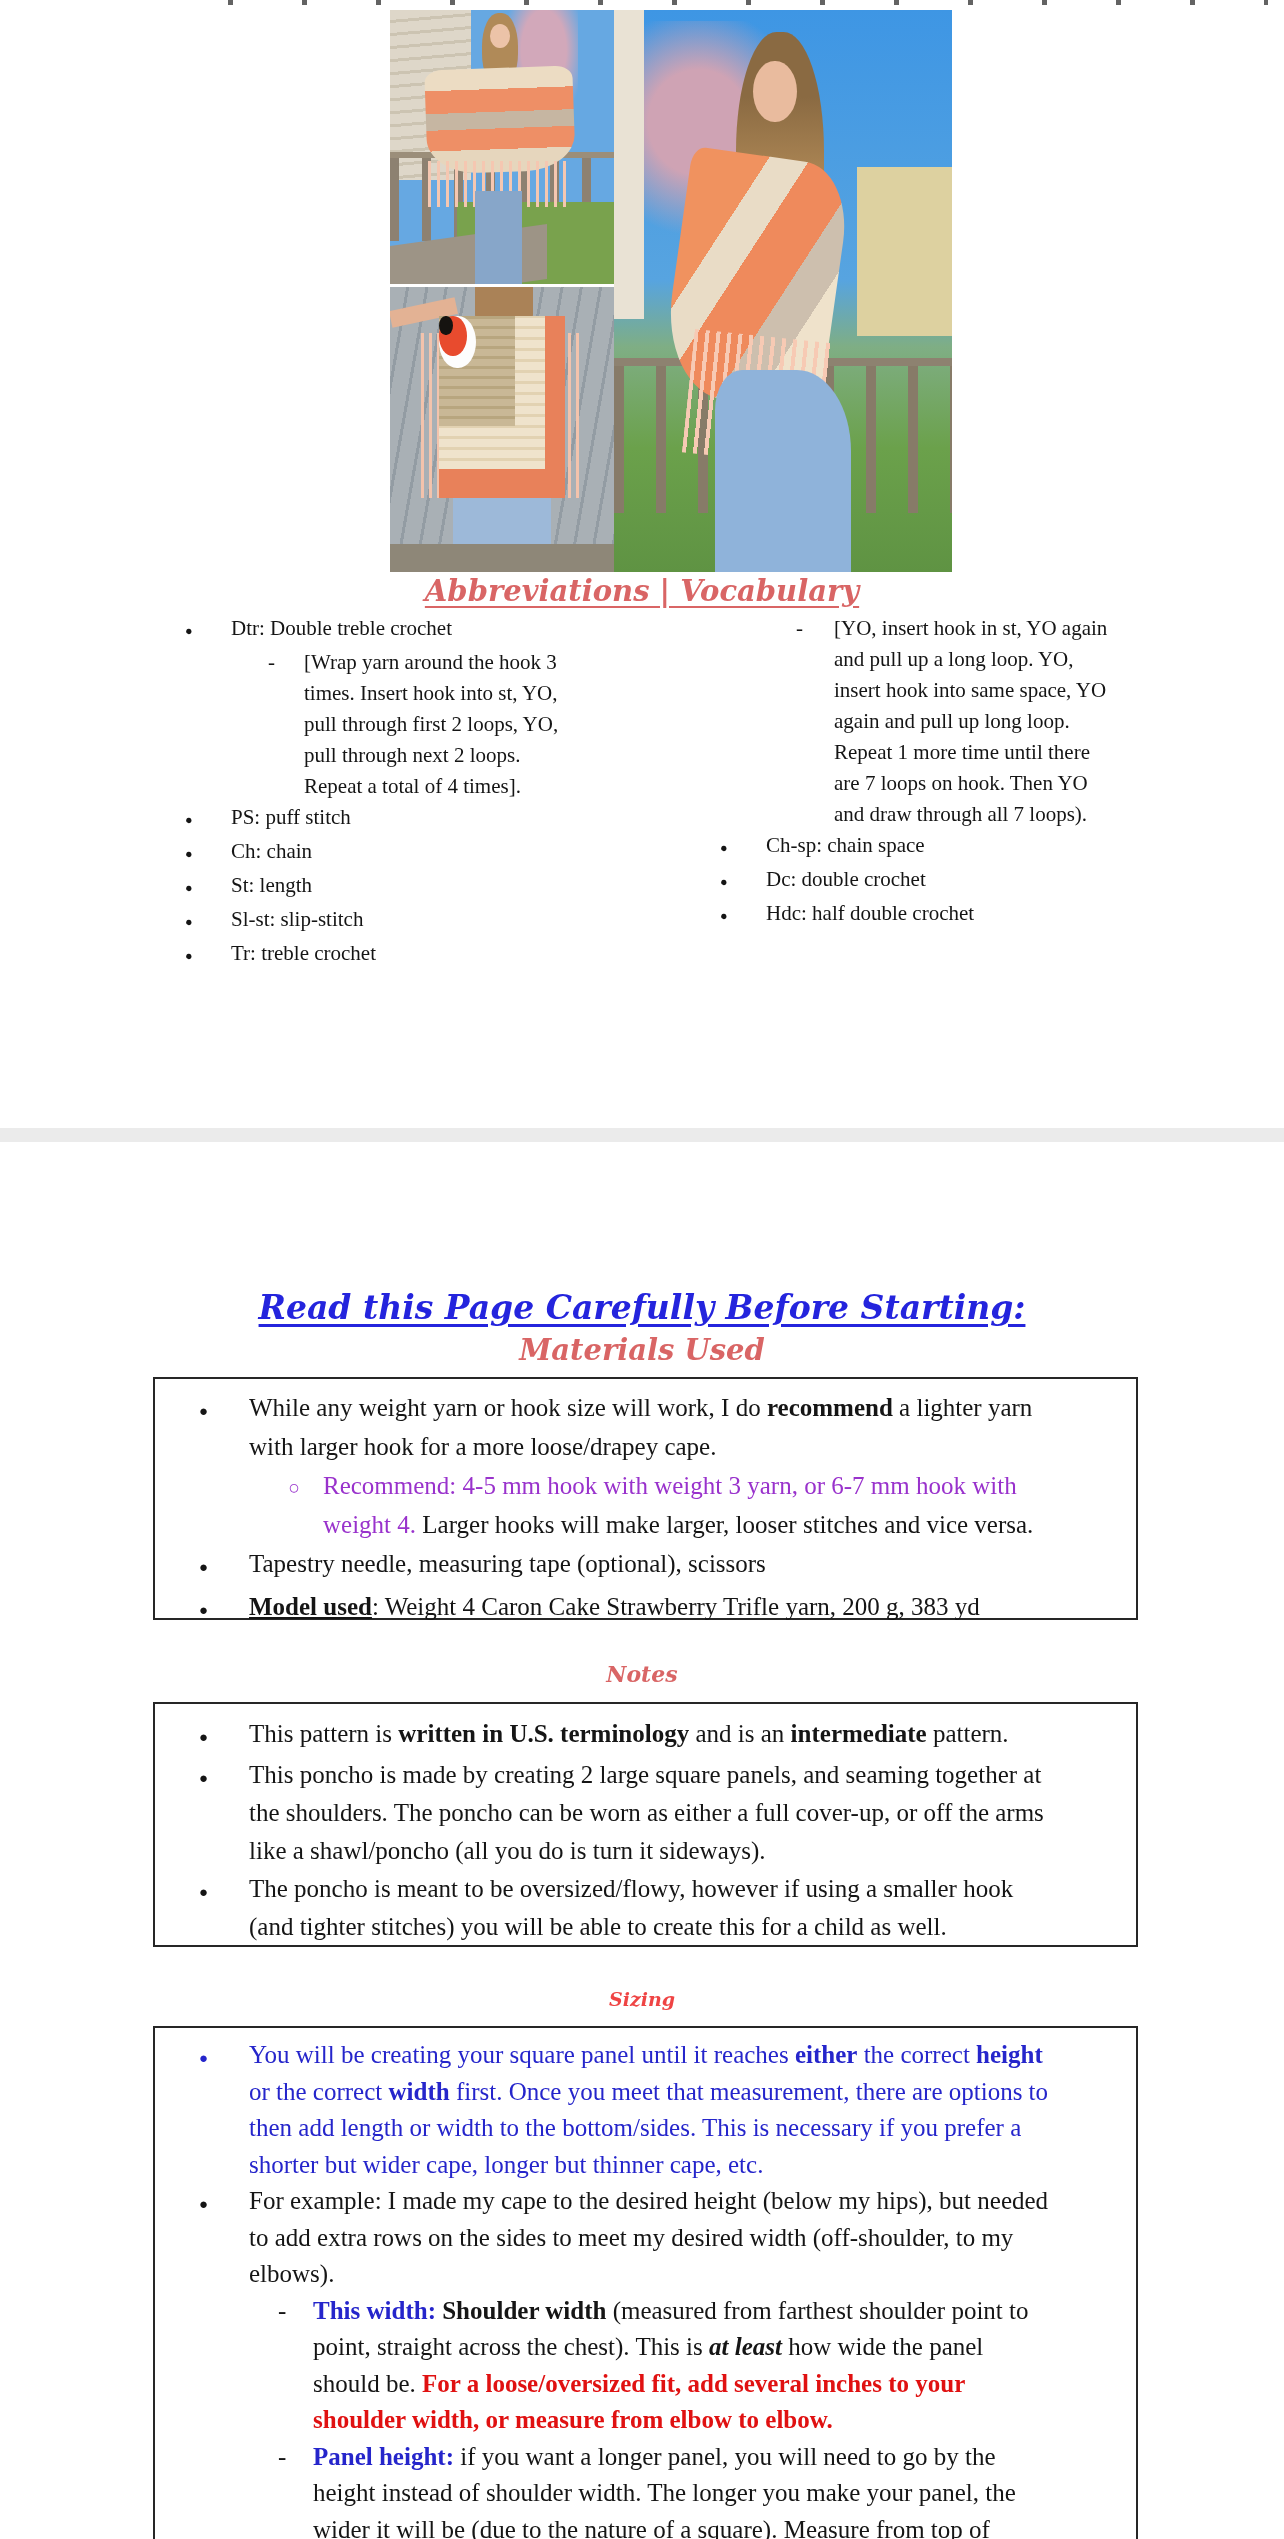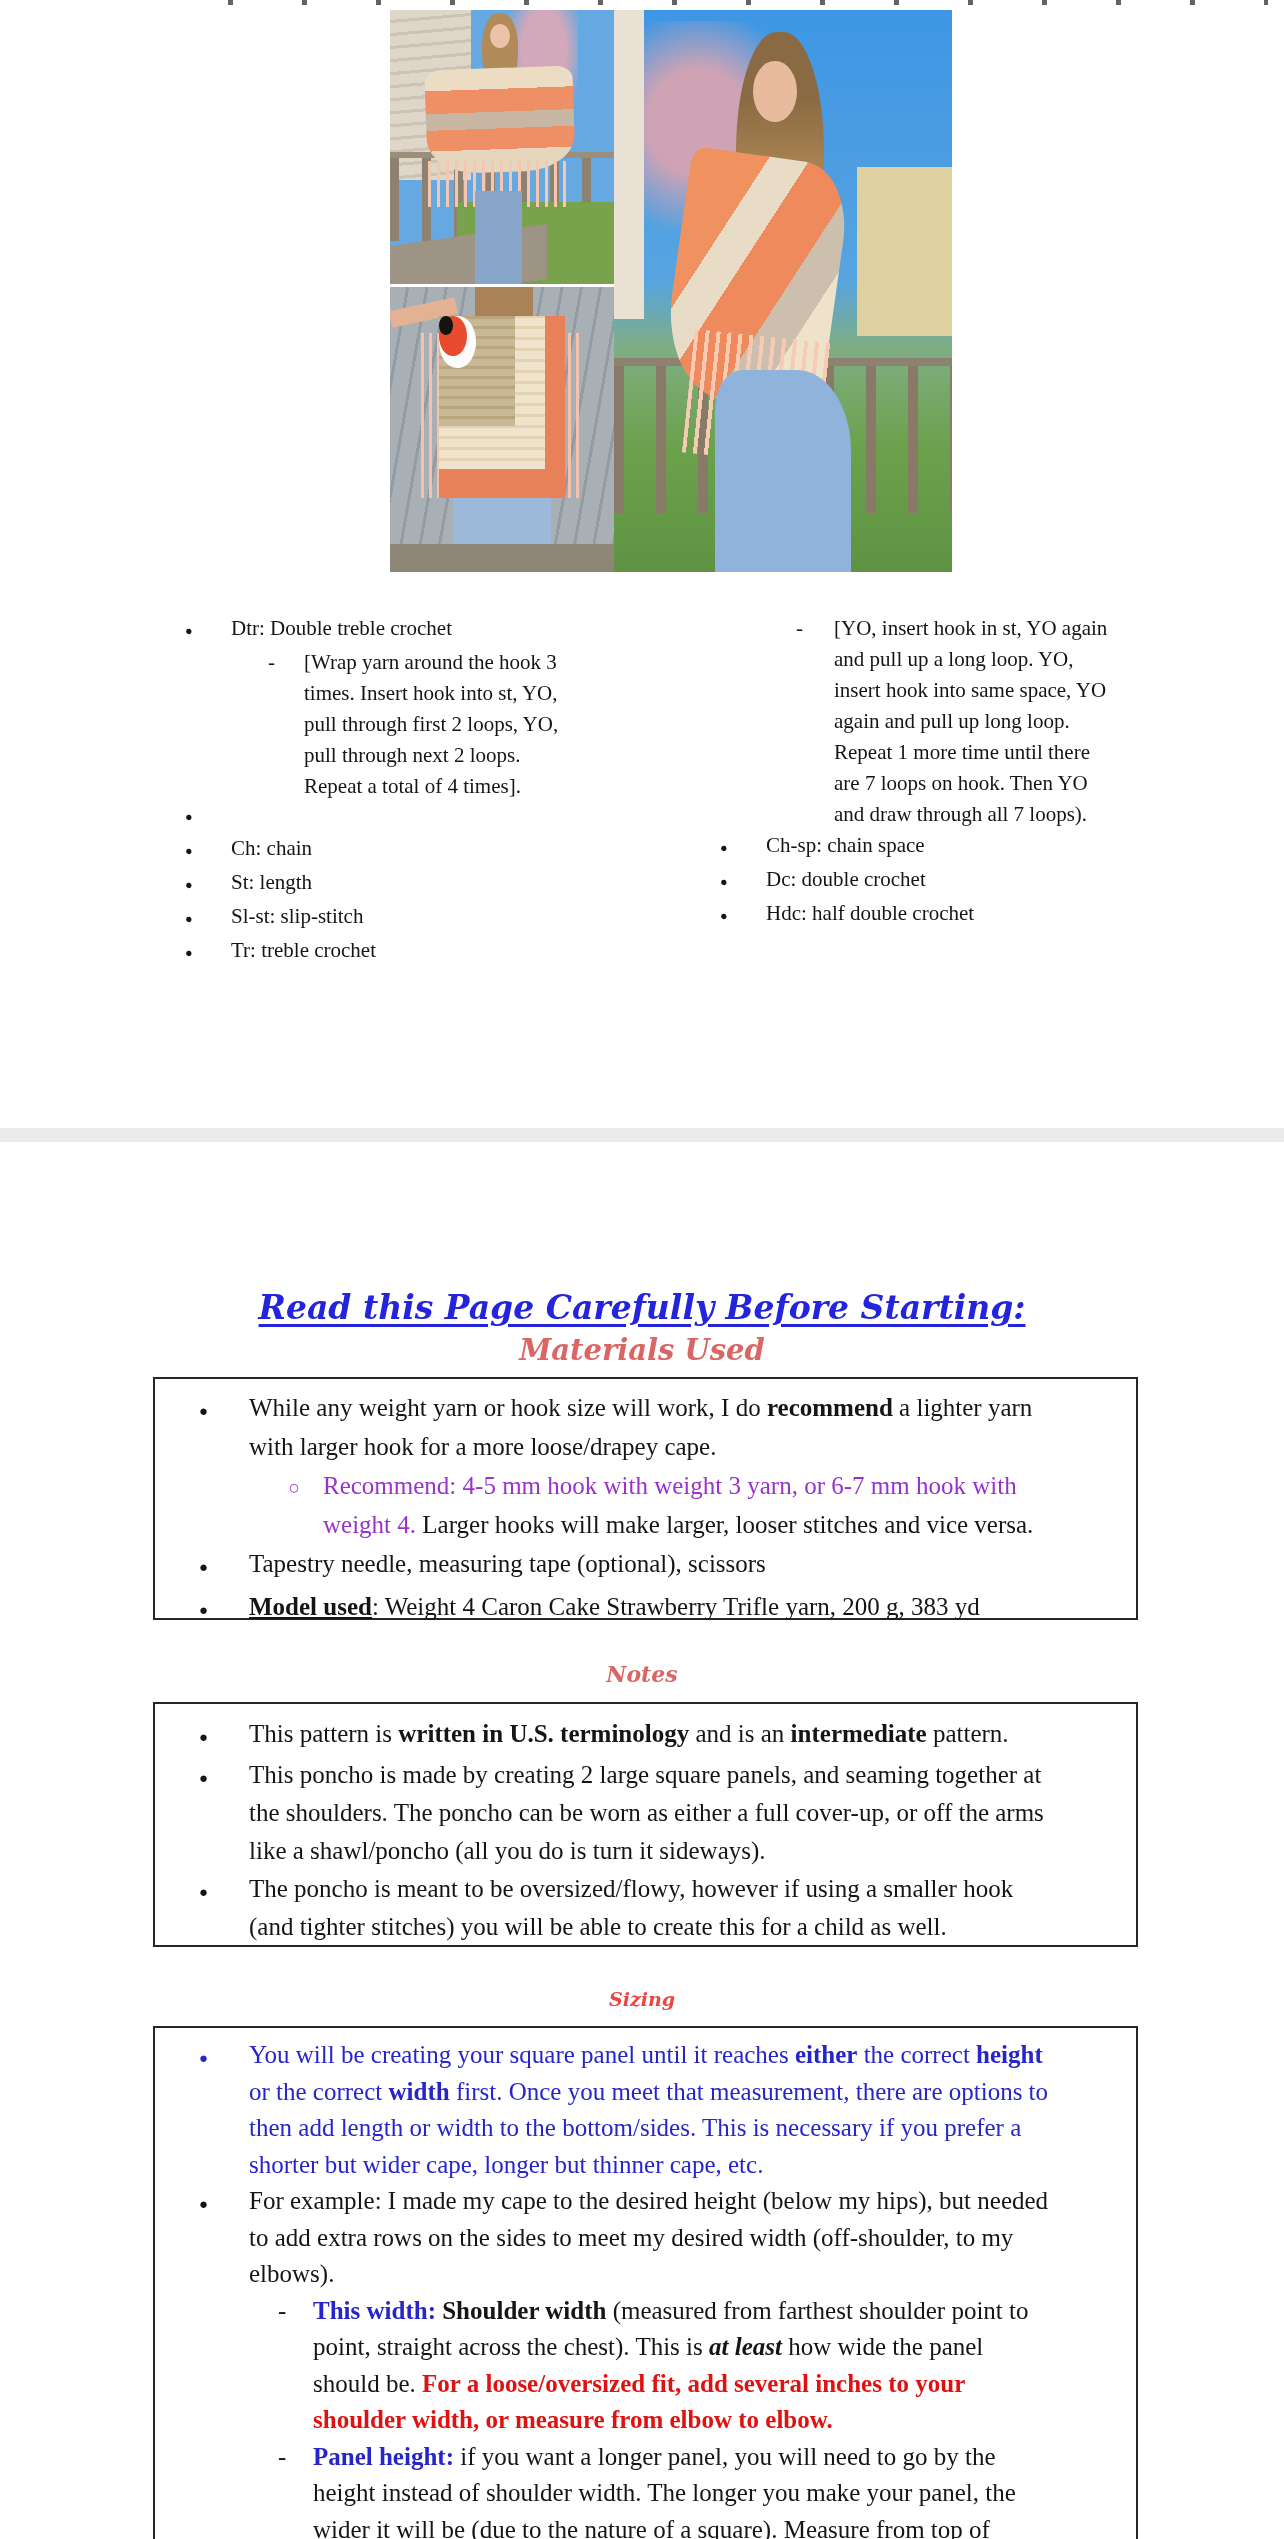--- a/index.html
+++ b/index.html
@@ -152,36 +152,40 @@
               </div>
             </div>
           </div>
         </div>
       </div>
       <div class="p3-jeans"></div>
       <div class="p3-deck"></div>
     </div>
   </div>
 
+  <div class="script h-abbr">
+    <span class="ul">Abbreviations | Vocabulary</span>
+  </div>
 
   <div class="abbr-col abbr-left">
     <div class="row r1">
       <span class="mk dot">●</span>
       <div class="tx">Dtr: Double treble crochet</div>
     </div>
     <div class="row r2">
       <span class="mk">-</span>
       <div class="tx">[Wrap yarn around the hook 3
 times. Insert hook into st, YO,
 pull through first 2 loops, YO,
 pull through next 2 loops.
 Repeat a total of 4 times].</div>
     </div>
     <div class="row r1">
       <span class="mk dot">●</span>
+      <div class="tx">PS: puff stitch</div>
     </div>
     <div class="row r1">
       <span class="mk dot">●</span>
       <div class="tx">Ch: chain</div>
     </div>
     <div class="row r1">
       <span class="mk dot">●</span>
       <div class="tx">St: length</div>
     </div>
     <div class="row r1">

